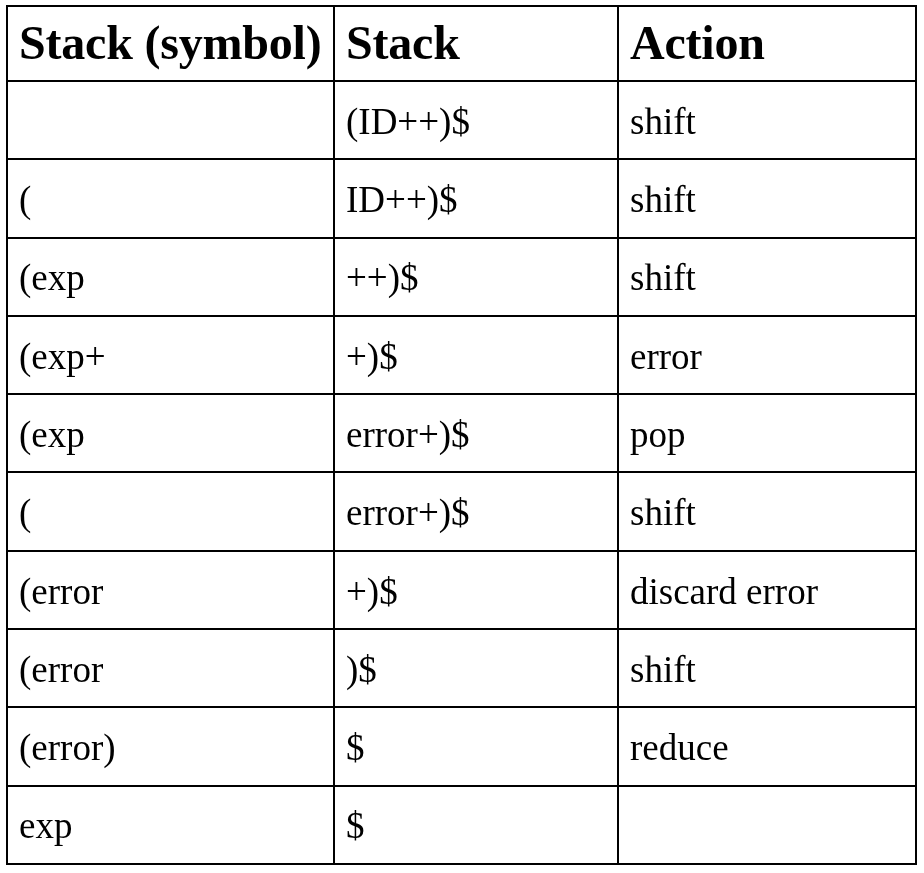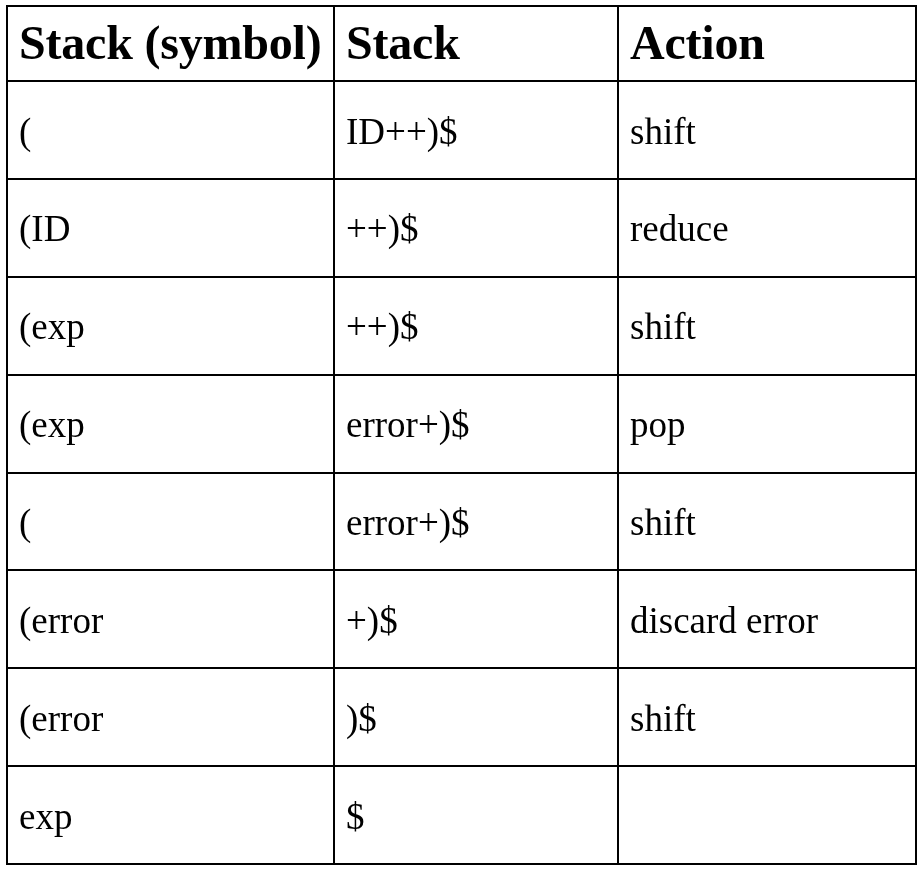--- a/index.html
+++ b/index.html
@@ -76,33 +76,38 @@
     </colgroup>
     <thead>
       <tr>
         <th>Stack (symbol)</th>
         <th>Stack</th>
         <th>Action</th>
       </tr>
     </thead>
     <tbody id="table-body">
         <tr>
+          <td class="cell-empty"></td>
+          <td>(ID++)$</td>
+          <td>shift</td>
+        </tr>
+        <tr>
           <td>(</td>
           <td>ID++)$</td>
           <td>shift</td>
         </tr>
         <tr>
-          <td>(ID</td>
-          <td>++)$</td>
-          <td>reduce</td>
-        </tr>
-        <tr>
           <td>(exp</td>
           <td>++)$</td>
           <td>shift</td>
+        </tr>
+        <tr>
+          <td>(exp+</td>
+          <td>+)$</td>
+          <td>error</td>
         </tr>
         <tr>
           <td>(exp</td>
           <td>error+)$</td>
           <td>pop</td>
         </tr>
         <tr>
           <td>(</td>
           <td>error+)$</td>
           <td>shift</td>
@@ -111,19 +116,24 @@
           <td>(error</td>
           <td>+)$</td>
           <td>discard error</td>
         </tr>
         <tr>
           <td>(error</td>
           <td>)$</td>
           <td>shift</td>
         </tr>
         <tr>
+          <td>(error)</td>
+          <td>$</td>
+          <td>reduce</td>
+        </tr>
+        <tr>
           <td>exp</td>
           <td>$</td>
           <td class="cell-empty"></td>
         </tr>
       </tbody>
   </table>
 </div>
 
 </body></html>

